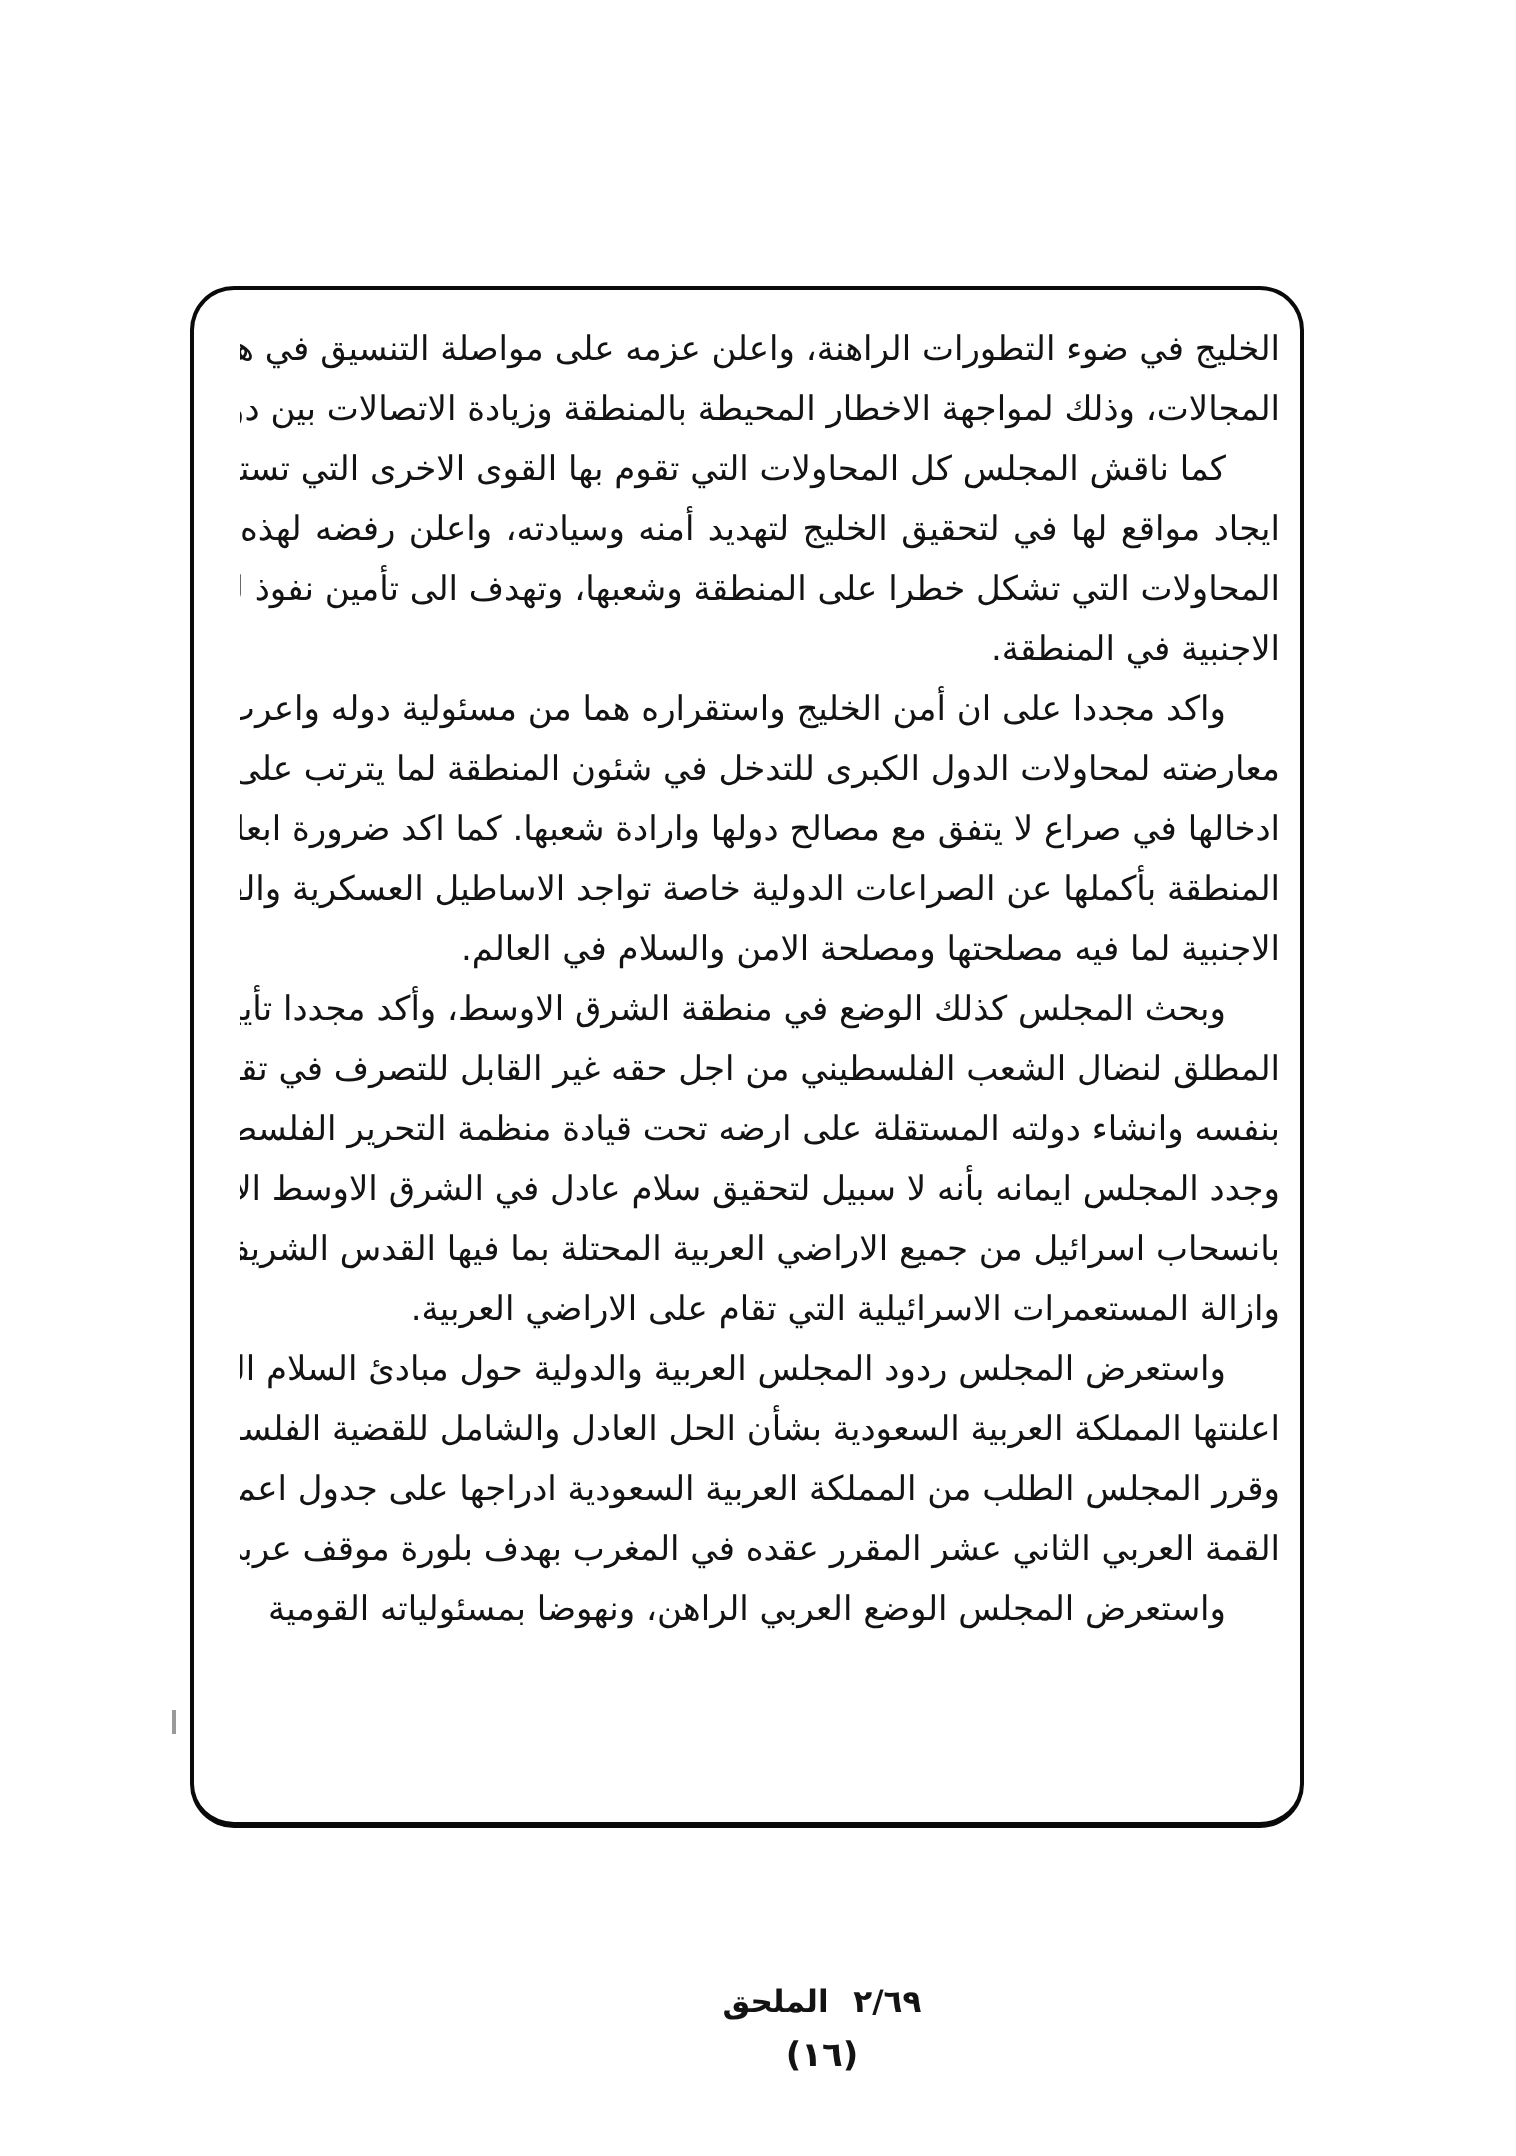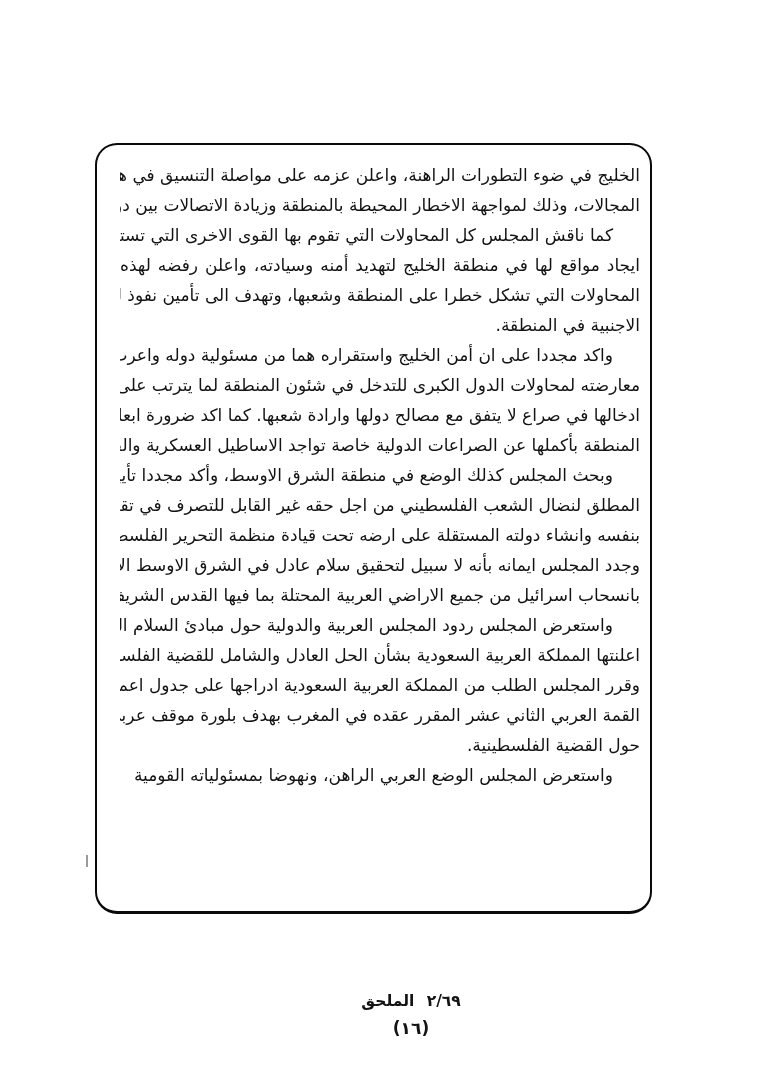--- a/index.html
+++ b/index.html
@@ -87,43 +87,44 @@
 <div class="page">
 
   <div class="doc-frame">
     <div class="doc-text">
         <div class="para">
           <div class="line">الخليج في ضوء التطورات الراهنة، واعلن عزمه على مواصلة التنسيق في هذه</div>
           <div class="line">المجالات، وذلك لمواجهة الاخطار المحيطة بالمنطقة وزيادة الاتصالات بين دول</div>
         </div>
         <div class="para">
           <div class="line pfirst">كما ناقش المجلس كل المحاولات التي تقوم بها القوى الاخرى التي تستهدف</div>
-          <div class="line">ايجاد مواقع لها في منطقة الخليج لتهديد أمنه وسيادته، واعلن رفضه لهذه</div>
+          <div class="line">ايجاد مواقع لها في لتحقيق الخليج لتهديد أمنه وسيادته، واعلن رفضه لهذه</div>
           <div class="line">المحاولات التي تشكل خطرا على المنطقة وشعبها، وتهدف الى تأمين نفوذ للقوى</div>
           <div class="line plast">الاجنبية في المنطقة.</div>
         </div>
         <div class="para">
           <div class="line pfirst">واكد مجددا على ان أمن الخليج واستقراره هما من مسئولية دوله واعرب عن</div>
           <div class="line">معارضته لمحاولات الدول الكبرى للتدخل في شئون المنطقة لما يترتب على ذلك من</div>
           <div class="line">ادخالها في صراع لا يتفق مع مصالح دولها وارادة شعبها. كما اكد ضرورة ابعاد</div>
           <div class="line">المنطقة بأكملها عن الصراعات الدولية خاصة تواجد الاساطيل العسكرية والقواعد</div>
+          <div class="line plast">الاجنبية لما فيه مصلحتها ومصلحة الامن والسلام في العالم.</div>
         </div>
         <div class="para">
           <div class="line pfirst">وبحث المجلس كذلك الوضع في منطقة الشرق الاوسط، وأكد مجددا تأييده</div>
           <div class="line">المطلق لنضال الشعب الفلسطيني من اجل حقه غير القابل للتصرف في تقرير مصيره</div>
           <div class="line">بنفسه وانشاء دولته المستقلة على ارضه تحت قيادة منظمة التحرير الفلسطينية،</div>
           <div class="line">وجدد المجلس ايمانه بأنه لا سبيل لتحقيق سلام عادل في الشرق الاوسط الا</div>
           <div class="line">بانسحاب اسرائيل من جميع الاراضي العربية المحتلة بما فيها القدس الشريف</div>
+          <div class="line plast">وازالة المستعمرات الاسرائيلية التي تقام على الاراضي العربية.</div>
         </div>
         <div class="para">
           <div class="line pfirst">واستعرض المجلس ردود المجلس العربية والدولية حول مبادئ السلام التي</div>
           <div class="line">اعلنتها المملكة العربية السعودية بشأن الحل العادل والشامل للقضية الفلسطينية،</div>
           <div class="line">وقرر المجلس الطلب من المملكة العربية السعودية ادراجها على جدول اعمال مؤتمر</div>
           <div class="line">القمة العربي الثاني عشر المقرر عقده في المغرب بهدف بلورة موقف عربي موحد</div>
-          <div class="line plast">حول القضية الفلسطينية.</div>
         </div>
         <div class="para">
           <div class="line pfirst plast">واستعرض المجلس الوضع العربي الراهن، ونهوضا بمسئولياته القومية</div>
         </div>
       </div>
   </div>
 
   <div class="scan-artifact"></div>
 
   <div class="footer">

